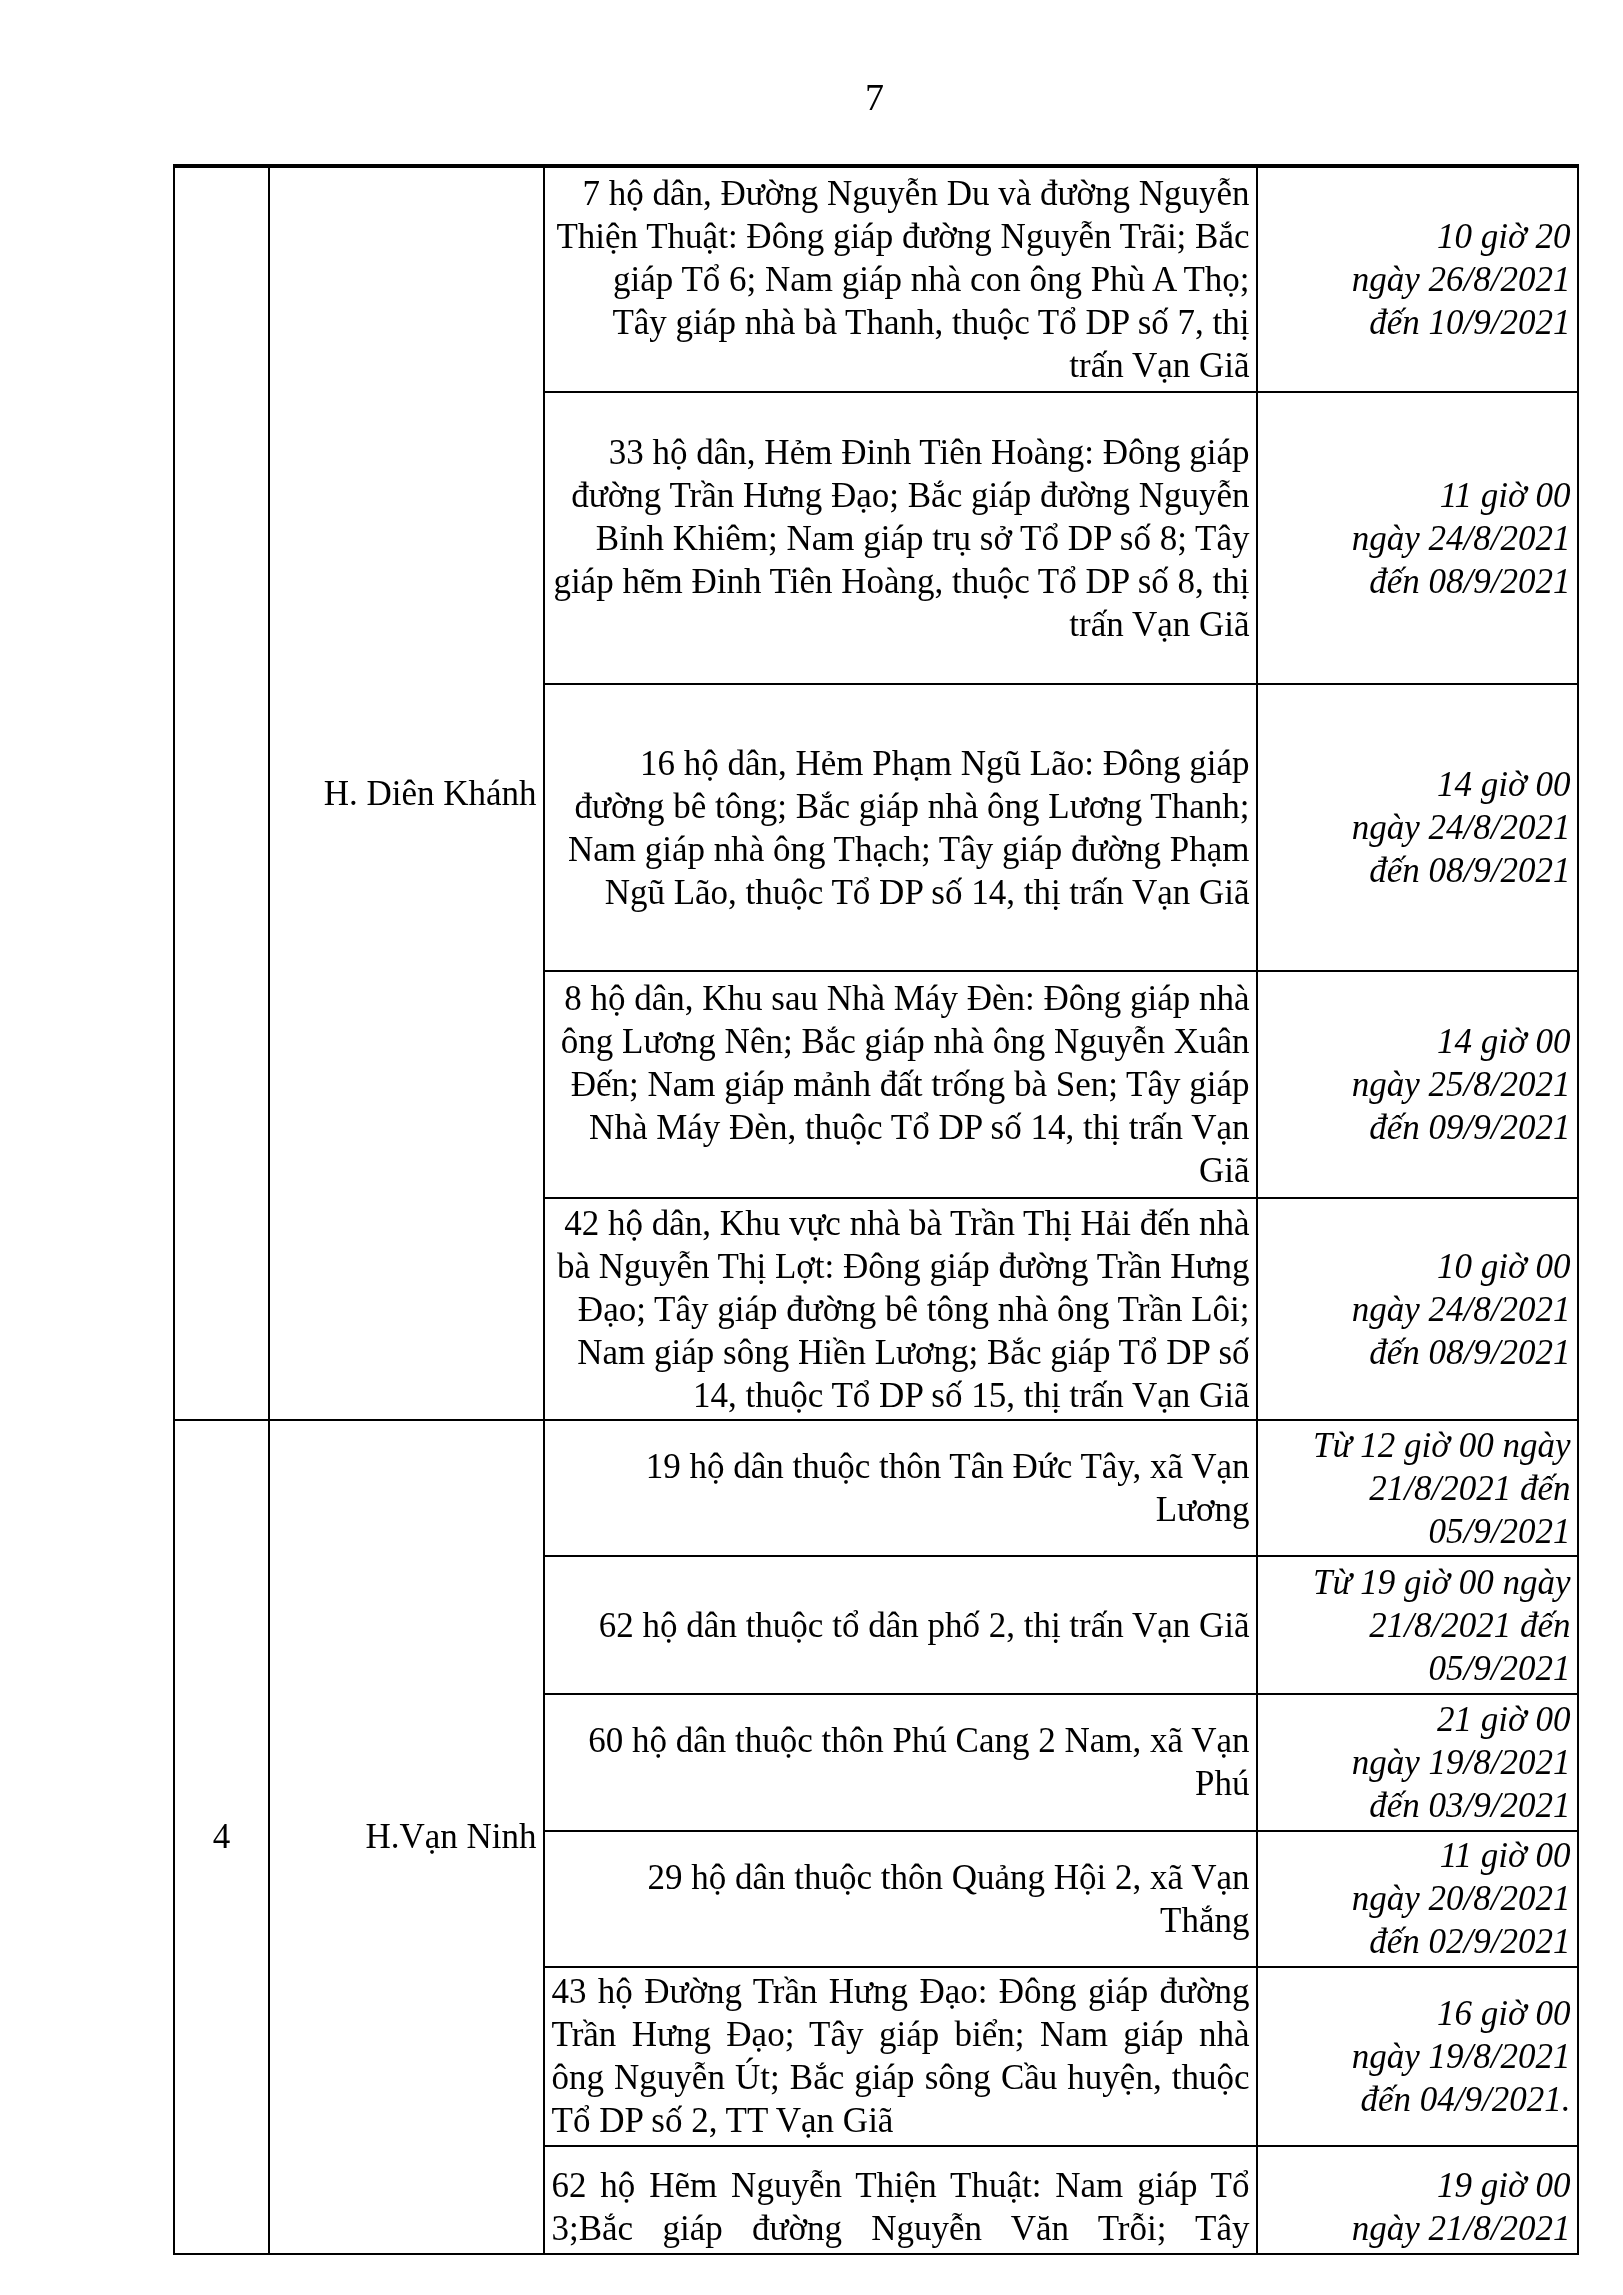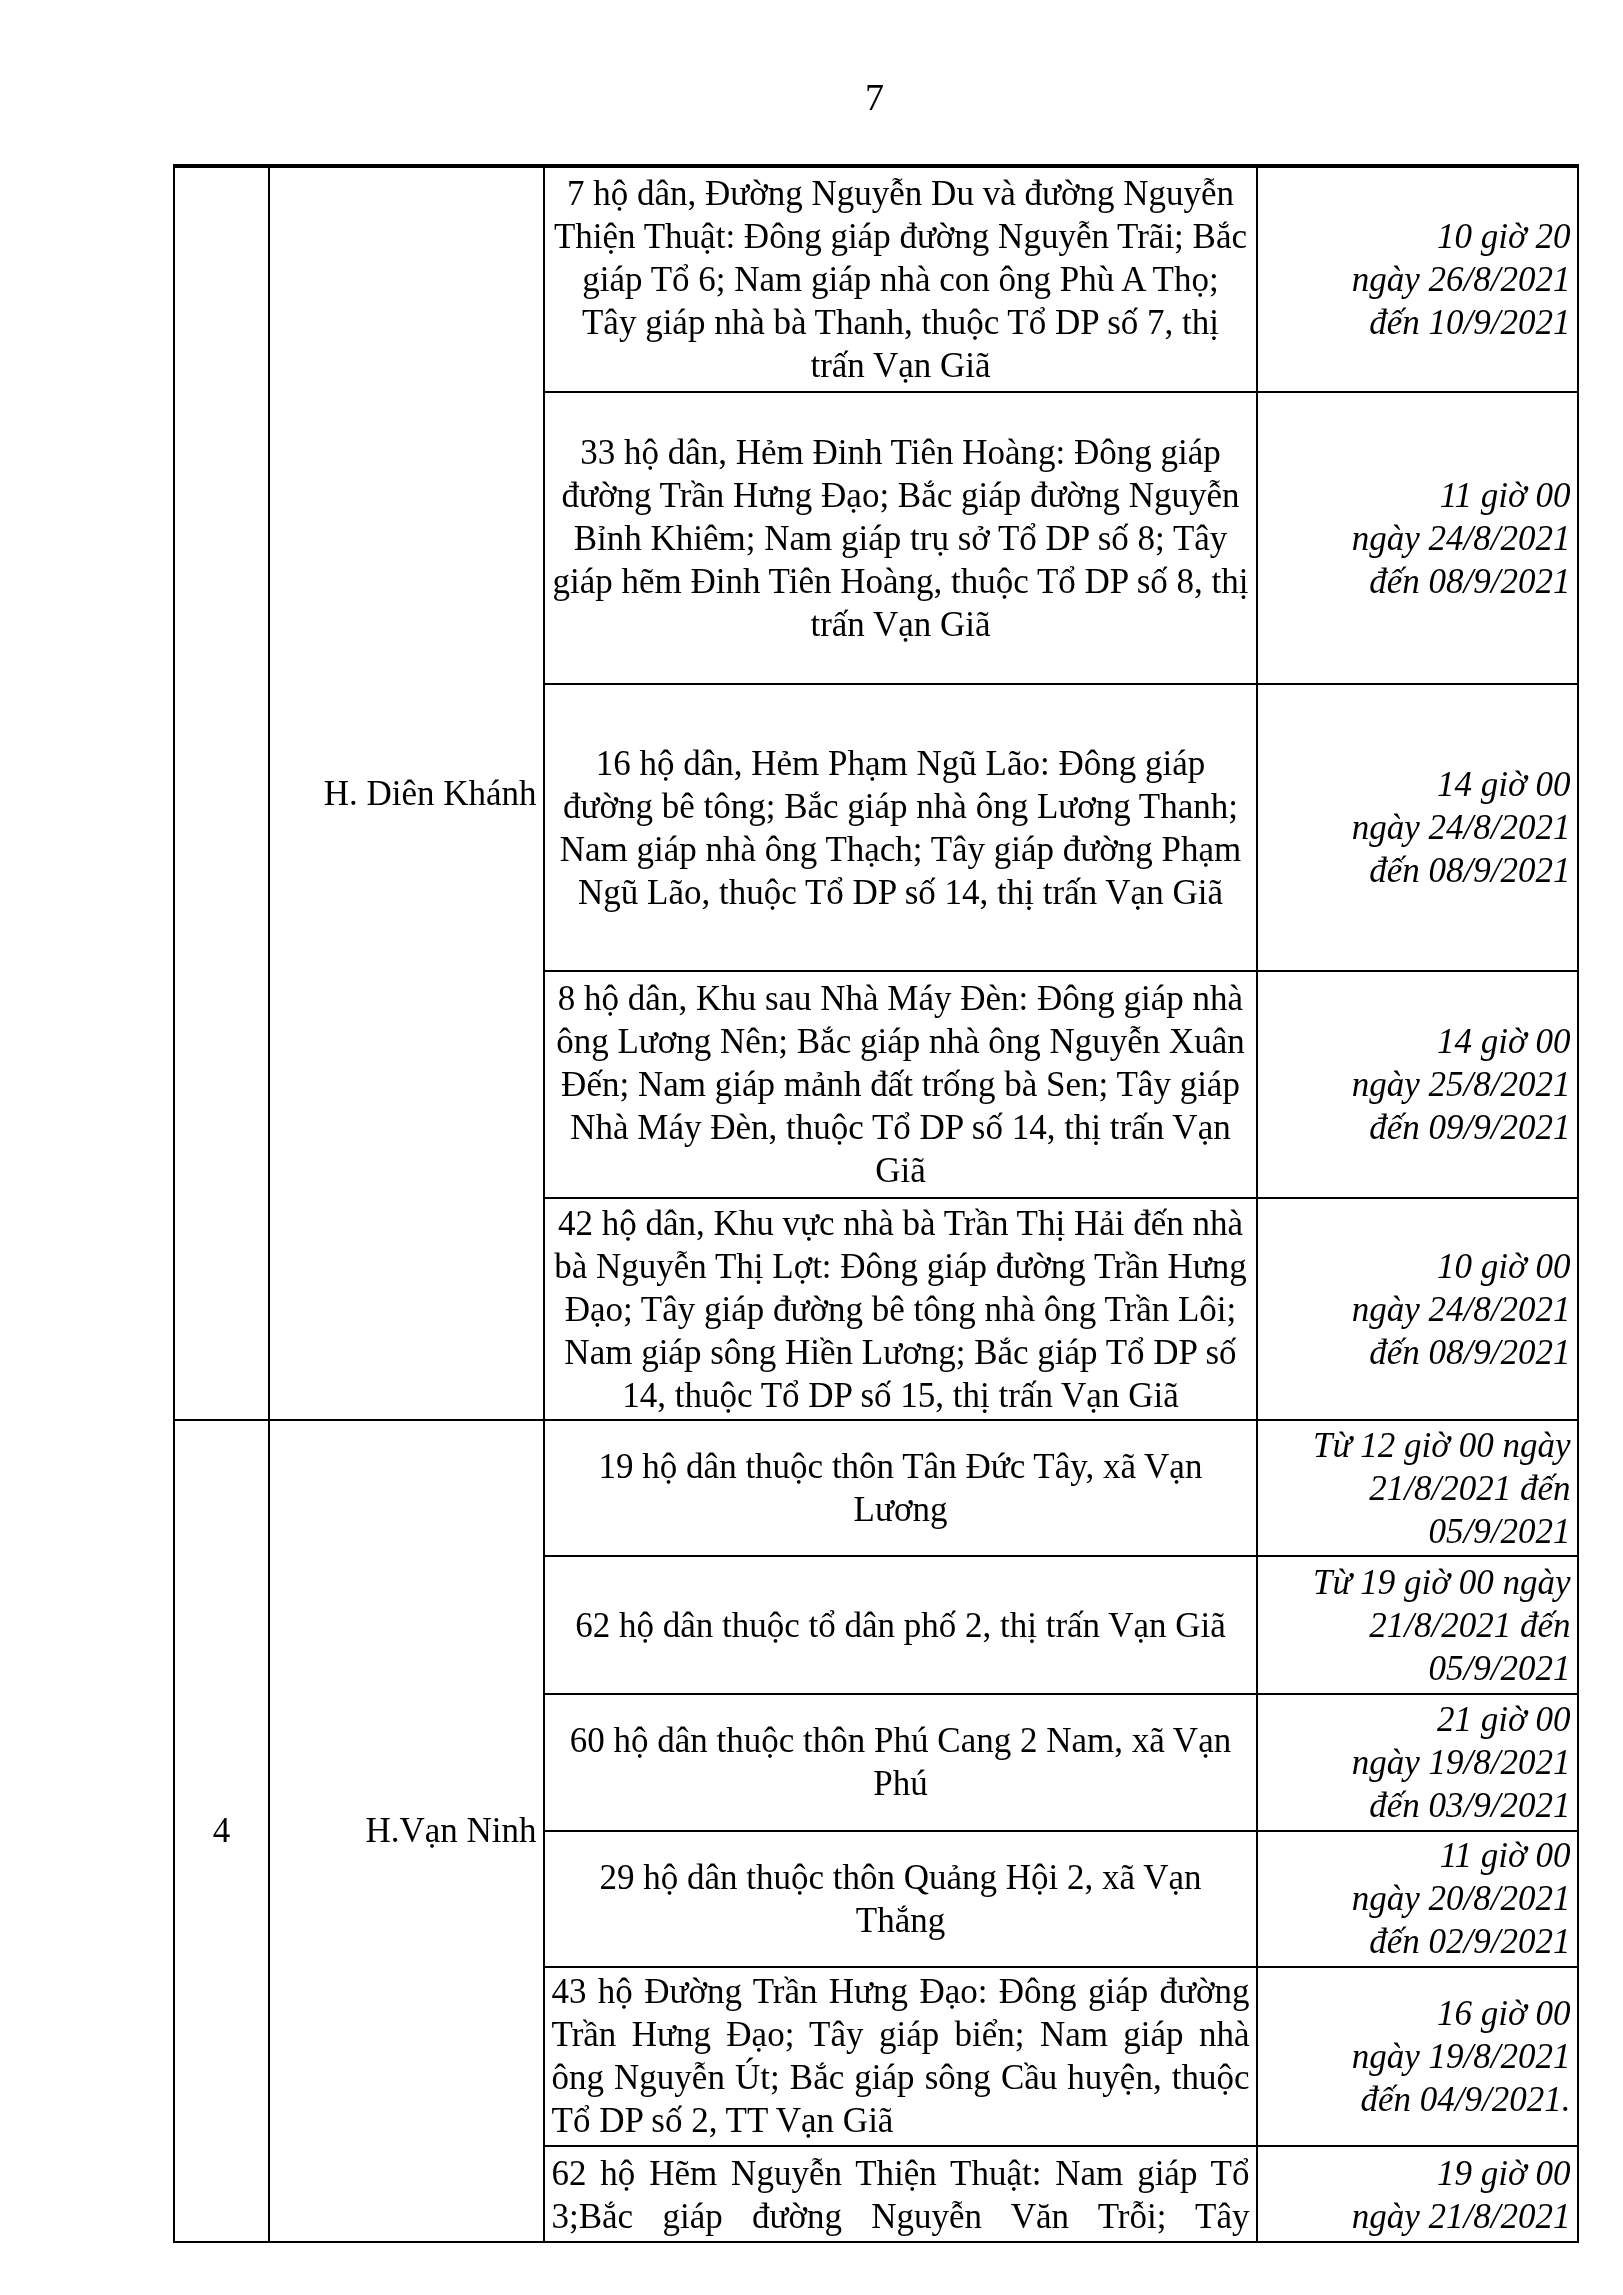--- a/index.html
+++ b/index.html
@@ -45,35 +45,35 @@
   }
   td.no-cell {
     text-align: center;
     padding: 2.6px 3.9px;
   }
   td.district-cell {
     text-align: right;
     padding: 2.6px 7.9px;
   }
   td.desc-cell {
-    text-align: center;
+    text-align: right;
     padding: 2.6px 13px 2.6px 14.4px;
   }
   td.time-cell {
     white-space: pre-line;
     text-align: right;
     padding: 2.6px 7.9px 2.6px 21px;
     font-style: italic;
   }
   td.justify-cell {
     text-align: justify;
   }
   tr.cut-row td {
     vertical-align: top;
-    padding-top: 5px;
+    padding-top: 17px;
   }
   tr.cut-row td.desc-cell {
     text-align: justify;
     text-align-last: justify;
   }
 </style>
 </head>
 <body>
 
 <div class="page">

